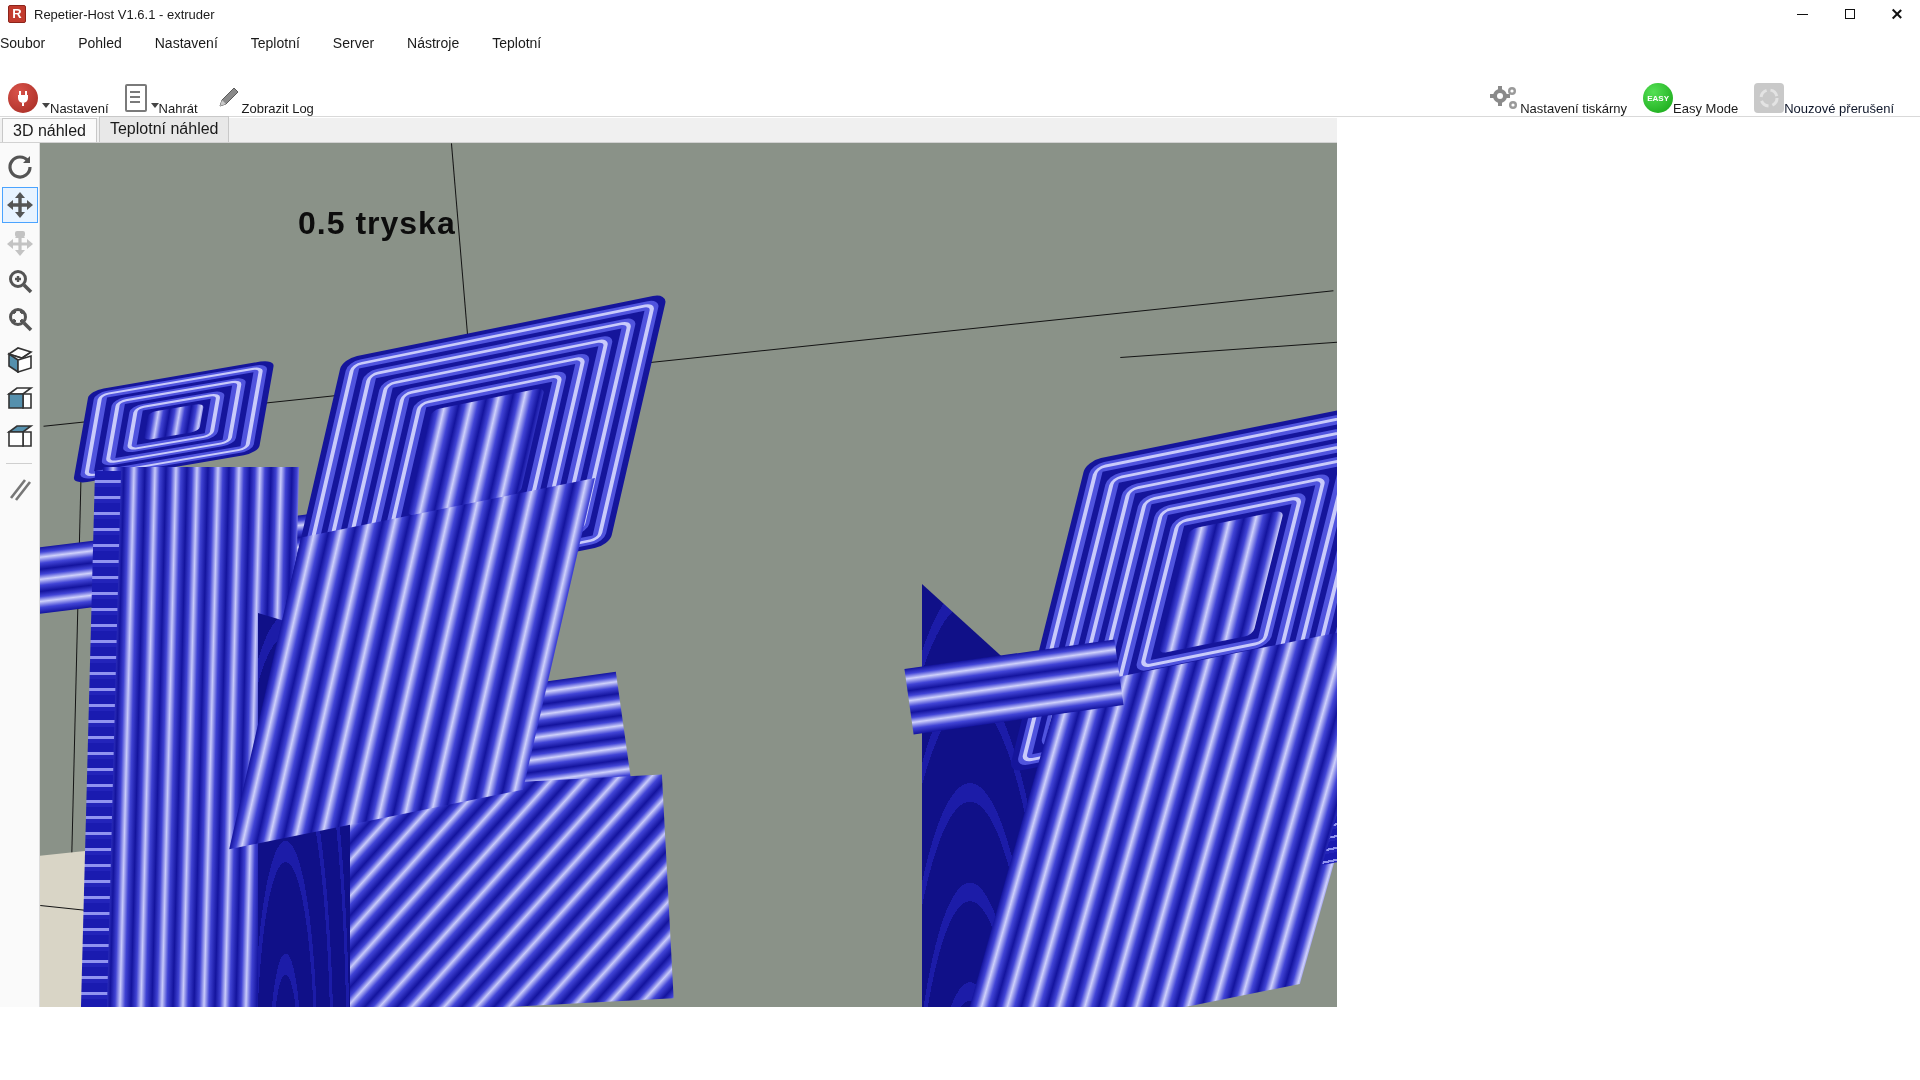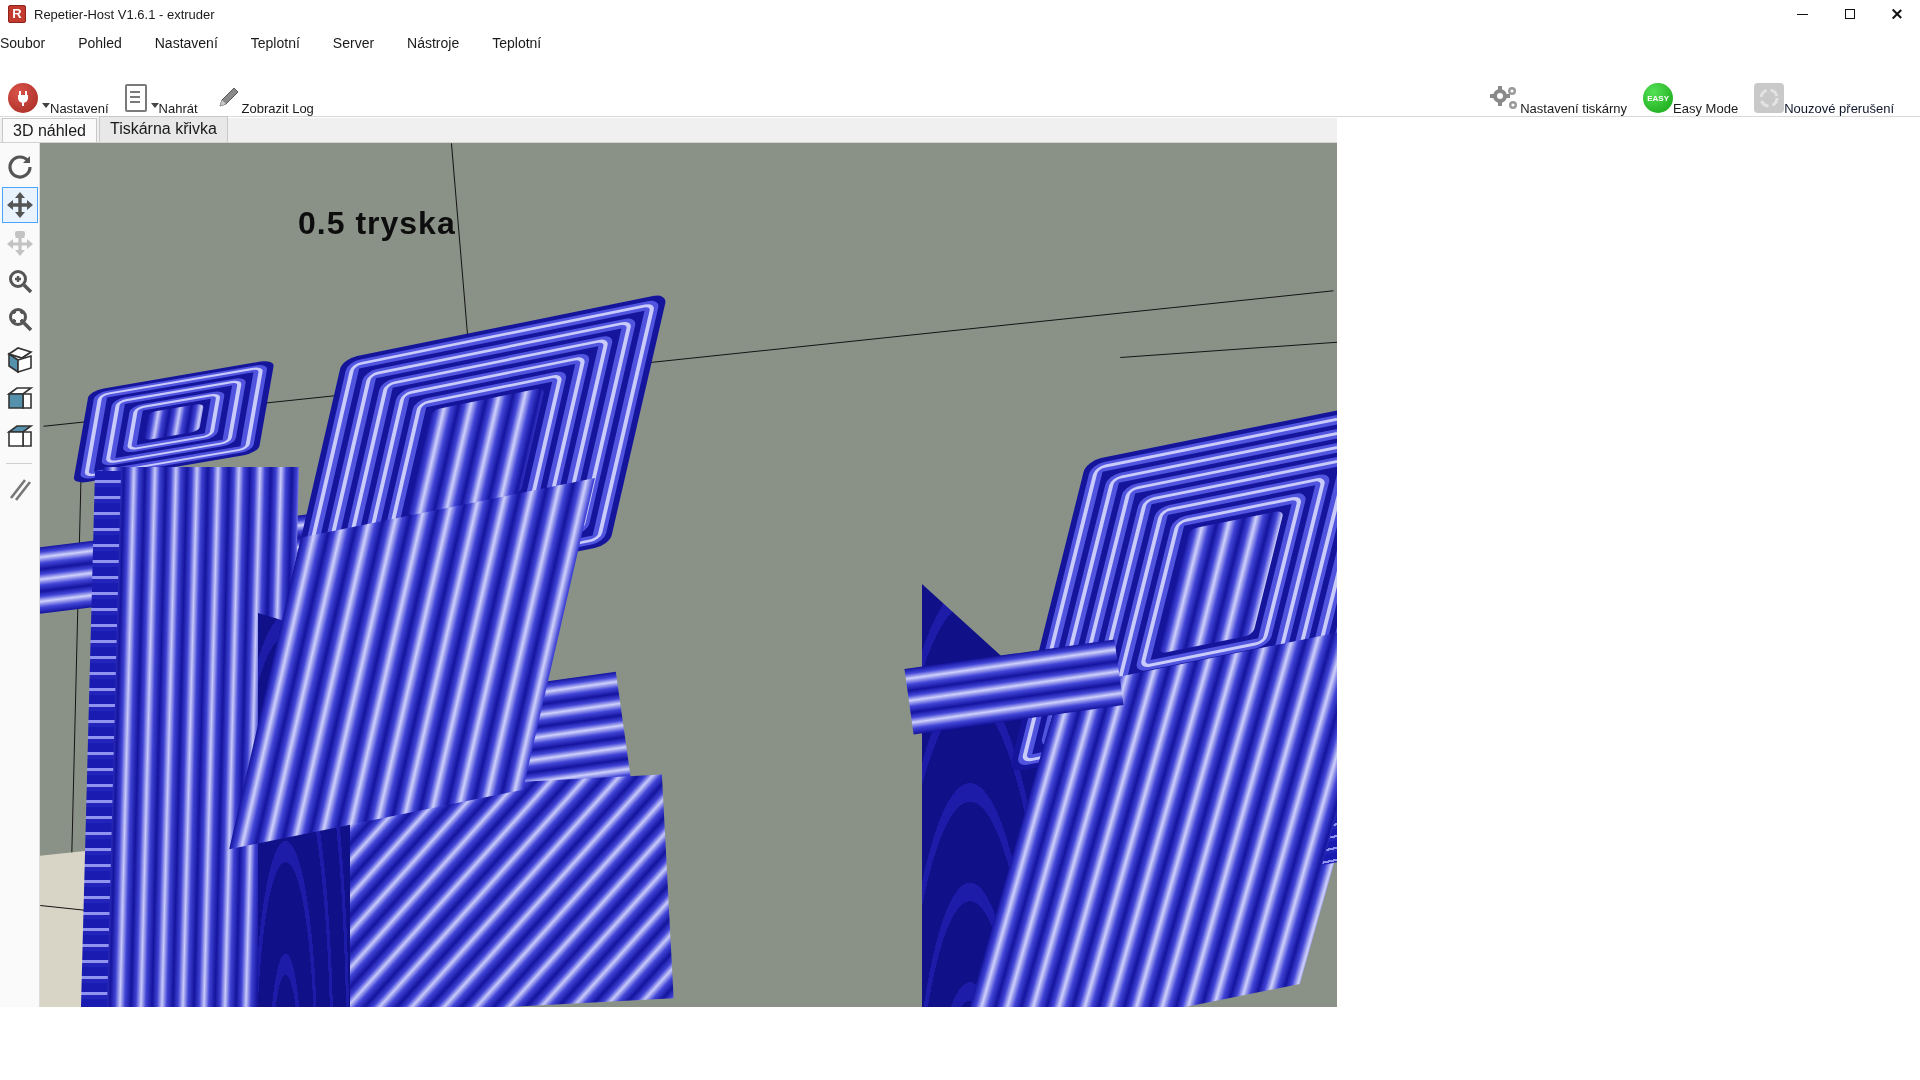--- a/index.html
+++ b/index.html
@@ -156,21 +156,21 @@
             </svg>
         </div>
       </div>
       <span>Nouzové přerušení</span>
     </div>
   </div>
 </div>
 
 <div class="view-tabs">
   <div class="vtab active">3D náhled</div>
-  <div class="vtab">Tiskárna křivka</div>
+  <div class="vtab">Teplotní náhled</div>
 </div>
 
 <div class="tool-strip">
   <div class="strip-btn" style="top:6px">
     <svg width="26" height="26" viewBox="0 0 26 26">
         <path d="M21 7a10 10 0 1 0 2 6" fill="none" stroke="#555" stroke-width="3.2"></path>
         <path d="M23 2v7h-7z" fill="#555"></path>
       </svg>
   </div>
   <div class="strip-btn selected" style="top:44px">

